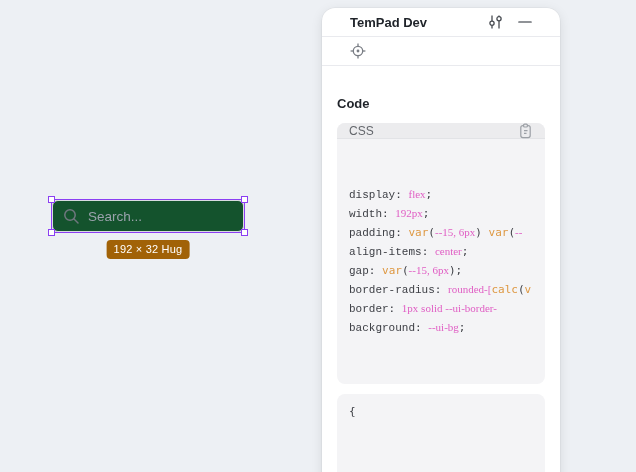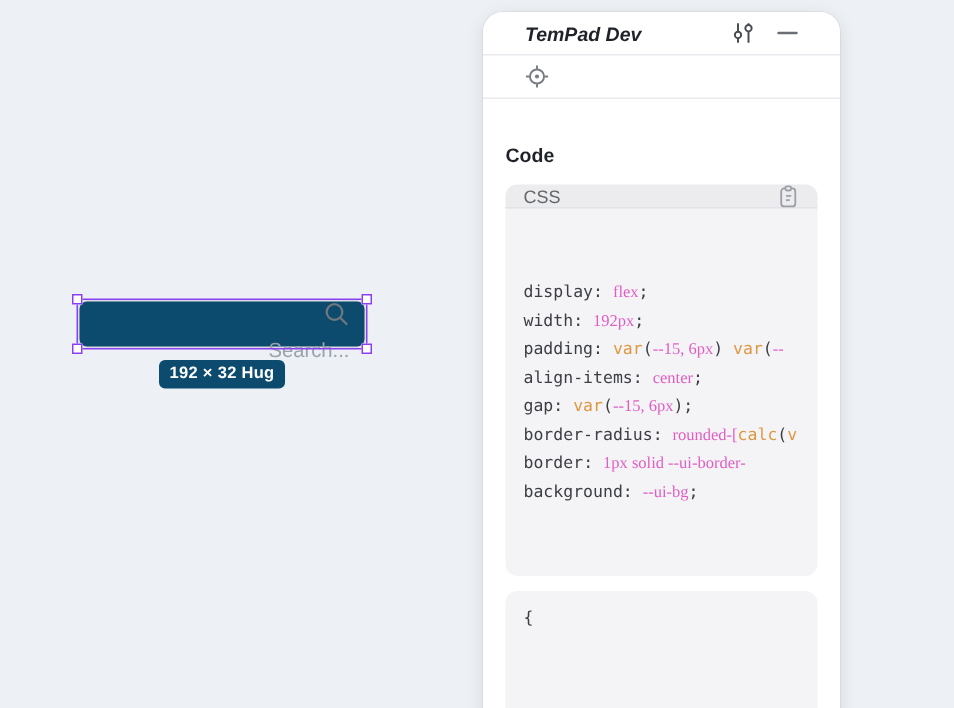--- a/index.html
+++ b/index.html
@@ -30,38 +30,38 @@
     background: #ffffff;
     border: 1px solid #8b3ff2;
   }
   .handle.tl { left: -4px; top: -4px; }
   .handle.tr { right: -4px; top: -4px; }
   .handle.bl { left: -4px; bottom: -4px; }
   .handle.br { right: -4px; bottom: -4px; }
 
   .search-input {
     position: absolute; inset: 0;
-    background: #0c4a6e;
+    background: #14532d;
     border: 1px solid #d9dce1;
     border-radius: 6px;
-    display: flex; align-items: flex-end;
-    padding: 0 10px; gap: 8px; flex-direction: column;
+    display: flex; align-items: center;
+    padding: 0 10px; gap: 8px;
   }
   .search-input .placeholder {
     font-size: 13.5px;
     color: #9aa2ac;
   }
 
   .dim-badge {
     position: absolute;
     left: 50%; top: calc(100% + 8px);
     transform: translateX(-50%);
-    background: #0c4a6e;
+    background: #a16207;
     color: #ffffff;
-    font-size: 11px; font-weight: 700;
+    font-size: 11px; font-weight: 400;
     line-height: 1;
     padding: 4px 7px;
     border-radius: 4px;
     white-space: nowrap;
     letter-spacing: .2px;
   }
 
   
   .panel {
     position: absolute;
@@ -69,21 +69,20 @@
     width: 238px; height: 480px;
     background: #ffffff;
     border-radius: 13px;
     box-shadow: 0 0 0 0.5px rgba(0,0,0,.06), 0 3px 12px rgba(0,0,0,.10);
   }
   .panel-row {
     height: 29px;
     display: flex; align-items: center;
     padding: 0 28px;
     border-bottom: 1px solid #e9eaee;
-    font-style: italic;
   }
   .panel-title, .component-name {
     flex: 1;
     font-size: 13px; font-weight: 700;
     color: #1f2329;
   }
   .header-icons { display: flex; align-items: center; gap: 14px; }
   .icon-btn { display: inline-flex; align-items: center; justify-content: center; cursor: pointer; }
 
   .section-label {
@@ -112,21 +111,21 @@
     padding: 8px 12px 9px;
     font-family: "DejaVu Sans Mono", "Liberation Mono", monospace;
     font-size: 11px; line-height: 19px;
     white-space: pre;
     overflow: hidden;
   }
   .code-area.js { min-height: 112px; padding-bottom: 0; }
   .code-line { height: 19px; }
 
   .tok-plain  { color: #3c3e44; }
-  .tok-prop   { color: #3c3e44; }
+  .tok-prop   { color: #3c3e44; font-family: Liberation Mono, monospace; }
   .tok-val    { color: #e05ec4; font-family: Liberation Serif, serif; }
   .tok-kw     { color: #de9842; }
 
   .h-scrollbar {
     position: absolute;
     left: 2px; right: 2px; bottom: 3px;
     height: 6px;
   }
 </style>
 </head>

